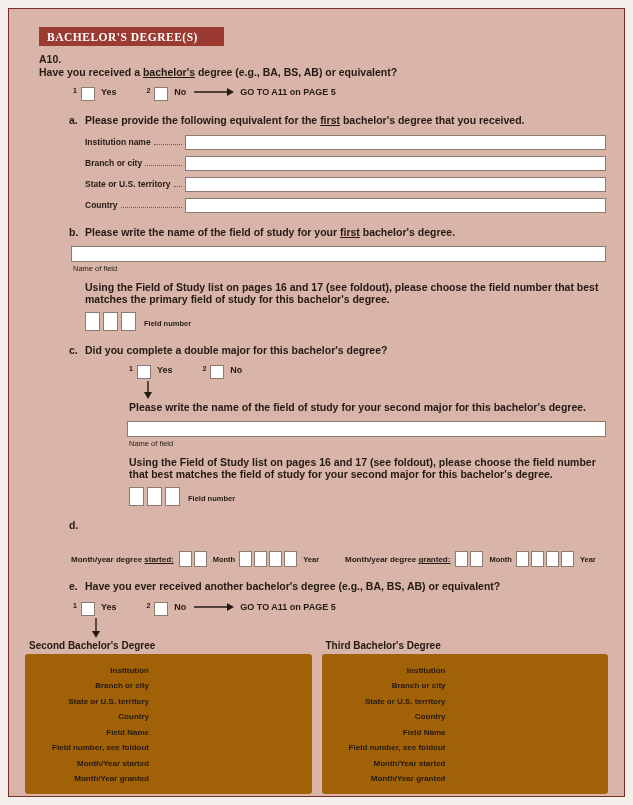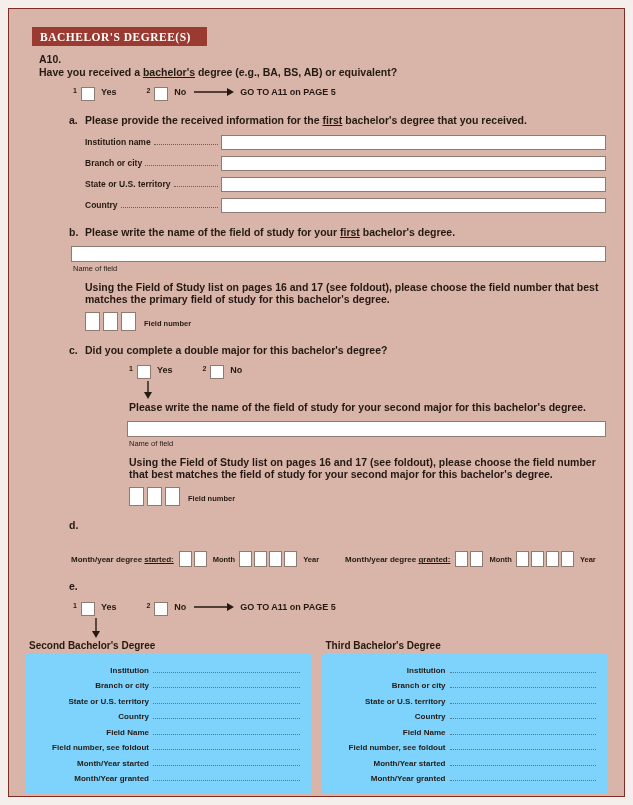--- a/index.html
+++ b/index.html
@@ -16,43 +16,43 @@
     background: #d9b4a9;
     border: 1px solid #7e2c26;
     padding: 12px 16px 8px 16px;
     overflow: hidden;
   }
   .title-bar {
     display: inline-block;
     background: #9b3a30; color: #fff;
     font-family: "Liberation Serif", serif;
     font-weight: bold; font-size: 11.5px; letter-spacing: .5px;
-    padding: 4px 16px 3px 8px;
-    margin: 6px 0 0 7px;
+    padding: 4px 26px 3px 8px;
+    margin: 6px 0 0 14px;
   }
   .qmain { display: flex; margin: 7px 6px 0 14px; font-size: 10.5px; font-weight: bold; line-height: 1.2; flex-direction: column; }
   .qnum { width: 32px; flex: none; }
   .u { text-decoration: underline; }
 
   .choices { display: flex; margin-top: 9px; }
   .ml-a10 { margin-left: 48px; }
   .ml-c   { margin-left: 104px; }
   .cnum { font-size: 7px; font-weight: bold; margin-right: 4px; }
   .cbox { width: 14px; height: 14px; background: #fff; border: 1px solid #8d7b71; flex: none; }
   .clabel { font-size: 9px; font-weight: bold; margin-left: 6px; }
   .gap { margin-left: 30px; }
   .goto { font-size: 9px; font-weight: bold; margin-left: 6px; }
   .arrow-right { margin-left: 8px; display: block; }
 
   .subhead { display: flex; margin: 13px 6px 0 44px; font-size: 10.5px; font-weight: bold; line-height: 1.18; }
   .sletter { width: 16px; flex: none; }
 
   .fieldrows { margin: 8px 2px 0 60px; }
   .frow { display: flex; align-items: center; margin-bottom: 6px; }
-  .flabel { width: 136px; flex: none; display: flex; align-items: baseline; font-size: 8.5px; font-weight: bold; }
+  .flabel { width: 100px; flex: none; display: flex; align-items: baseline; font-size: 8.5px; font-weight: bold; }
   .leader { flex: 1; border-bottom: 1px dotted #6d5b51; height: 1px; margin: 0 3px 2px 3px; }
   .finput { flex: 1; height: 15px; background: #fff; border: 1px solid #8d7b71; }
 
   .wideinput { height: 16px; background: #fff; border: 1px solid #8d7b71; margin: 8px 2px 0 46px; }
   .wideinput.ind-c { margin-left: 102px; }
   .tinylabel { font-size: 7.5px; font-weight: normal; margin: 2px 0 0 48px; }
   .tinylabel.ind-c { margin-left: 104px; }
   .instr { margin: 8px 6px 0 60px; font-size: 10.5px; font-weight: bold; line-height: 1.18; }
   .instr.ind-c { margin-left: 104px; }
   .digitrow { display: flex; align-items: flex-end; margin: 6px 0 0 60px; }
@@ -67,21 +67,21 @@
   .daterow { display: flex; align-items: flex-end; margin: 8px 0 0 46px; font-size: 8px; font-weight: bold; }
   .dgroup { display: flex; align-items: flex-end; }
   .dgroup.right { margin-left: 24px; }
   .dtext { margin: 16px 3px 3px 0; white-space: nowrap; }
   .mybox { width: 13px; height: 16px; background: #fff; border: 1px solid #8d7b71; margin-left: 2px; }
   .myword { font-size: 7.5px; font-weight: bold; margin: 0 2px 3px 6px; }
 
   .panels { display: flex; gap: 10px; margin-top: 2px; }
   .panelwrap { flex: 1; min-width: 0; }
   .ptitle { font-size: 10px; font-weight: bold; margin: 0 0 3px 4px; }
-  .panel { background: #7dd3fc; border-radius: 3px; padding: 9px 12px 8px 6px; height: 140px; }
+  .panel { background: #a16207; border-radius: 3px; padding: 9px 12px 8px 6px; height: 140px; }
   .prow { display: flex; align-items: baseline; height: 15.5px; }
   .plabel { width: 118px; flex: none; text-align: right; font-size: 8px; font-weight: bold; }
   .pline { flex: 1; border-bottom: 1px dotted #7b6a60; margin-left: 4px; height: 10px; }
 </style>
 </head>
 <body>
 
 <div class="sheet">
 
   <div class="title-bar">
@@ -108,21 +108,21 @@
         <line x1="0" y1="5" x2="33" y2="5" stroke="#241a13" stroke-width="1.4"></line>
         <path d="M33 1 L40 5 L33 9 Z" fill="#241a13"></path>
       </svg>
     <span class="goto">GO TO A11 on PAGE 5</span>
   </div>
 
   
   <div class="subhead">
     <span class="sletter">a.</span>
     <span>
-      <span>Please provide the received information for the </span><span class="u">first</span><span> bachelor's degree that you received.</span>
+      <span>Please provide the following equivalent for the </span><span class="u">first</span><span> bachelor's degree that you received.</span>
     </span>
   </div>
 
   <div class="fieldrows">
     <div class="frow">
       <span class="flabel">
           <span>Institution name</span>
           <span class="leader"></span>
         </span>
       <span class="finput"></span>
@@ -220,20 +220,21 @@
       <span class="mybox"></span>
       <span class="mybox"></span>
       <span class="mybox"></span>
       <span class="myword">Year</span>
     </div>
   </div>
 
   
   <div class="subhead">
     <span class="sletter">e.</span>
+    <span>Have you ever received another bachelor's degree (e.g., BA, BS, AB) or equivalent?</span>
   </div>
   <div class="choices ml-a10">
     <span class="cnum">1</span>
     <span class="cbox"></span>
     <span class="clabel">Yes</span>
     <span class="cnum gap">2</span>
     <span class="cbox"></span>
     <span class="clabel">No</span>
     <svg class="arrow-right" width="40" height="10" viewBox="0 0 40 10">
         <line x1="0" y1="5" x2="33" y2="5" stroke="#241a13" stroke-width="1.4"></line>

